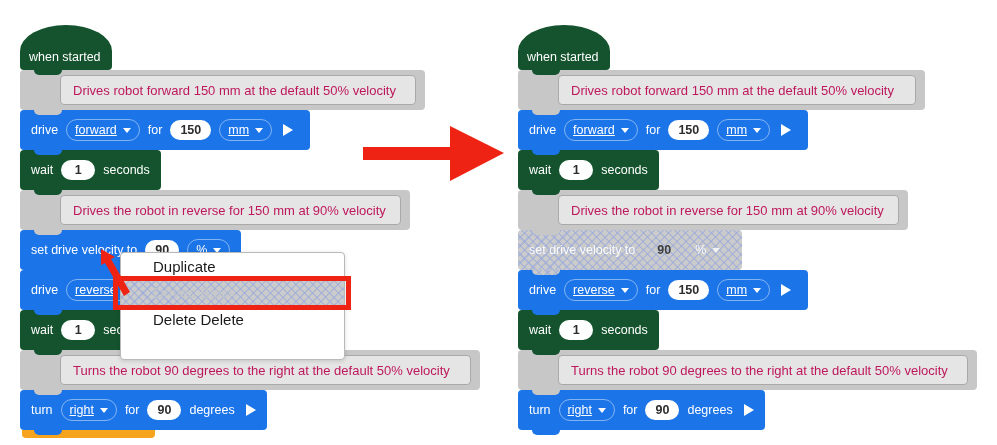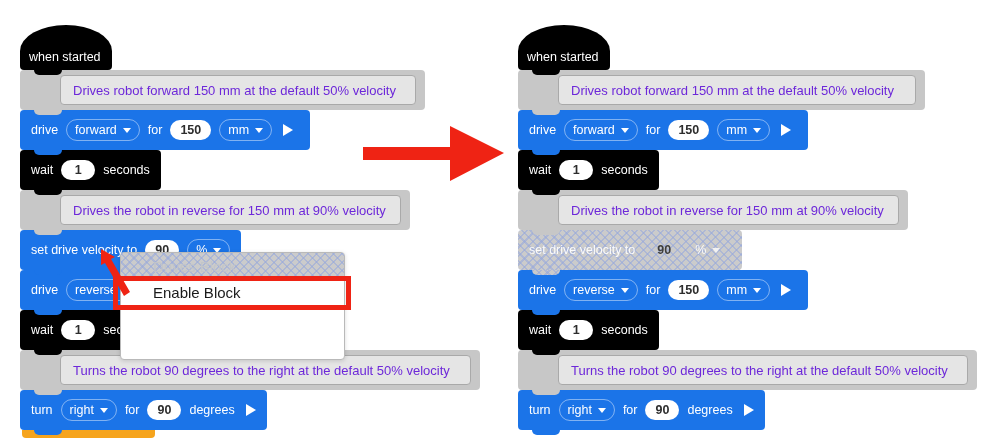--- a/index.html
+++ b/index.html
@@ -6,31 +6,31 @@
   .canvas{position:relative;width:997px;height:445px;overflow:hidden;
           font-family:"Liberation Sans",sans-serif;background:#fff;}
   .panel{position:absolute;top:0;height:445px;}
   .block{position:absolute;left:0;height:40px;box-sizing:border-box;
          display:flex;align-items:center;gap:8px;padding:16px 11px;
          border-radius:4px;color:#fff;font-size:12.5px;font-weight:500;
          width:max-content;white-space:nowrap;}
   .block::after{content:"";position:absolute;left:14px;bottom:-5px;width:28px;height:5px;
          background:inherit;border-radius:0 0 5px 5px;}
   .blue{background:#1b74e8;}
-  .orange{background:#000000;}
+  .orange{background:#14532d;}
   .grayblk{background:#c7c7c7;}
   .hat{top:25px;height:45px;width:92px;border-radius:46px 46px 4px 4px / 26px 26px 4px 4px;
        align-items:flex-end;padding:0 0 6px 9px;}
   .comment{padding:0;display:block;}
   .bubble{position:absolute;left:40px;top:5px;right:9px;height:30px;box-sizing:border-box;
           background:#e5e5e5;border:1px solid #a9a9a9;border-radius:4px;
-          display:flex;align-items:center;padding:0 12px;color:#6d28d9;
+          display:flex;align-items:center;padding:0 12px;color:#be185d;
           font-size:13px;font-weight:500;white-space:nowrap;overflow:hidden;}
   .dd{display:flex;align-items:center;gap:6px;border:1px solid rgba(255,255,255,.45);
-      border-radius:13px;padding:3px 8px;}
+      border-radius:13px;padding:3px 8px;text-decoration:underline;}
   .caret{width:0;height:0;border-left:4.5px solid transparent;border-right:4.5px solid transparent;
          border-top:5px solid #fff;}
   .oval{background:#fff;color:#2d2d2d;border-radius:13px;padding:3px 10px;min-width:14px;
         text-align:center;font-weight:700;}
   .play{width:0;height:0;border-left:10px solid #fff;border-top:6px solid transparent;
         border-bottom:6px solid transparent;margin-left:3px;}
   .disabled{background-color:#cbcbcb;
      background-image:
        repeating-linear-gradient(45deg, rgba(150,168,220,.55) 0 1.5px, transparent 1.5px 6px),
        repeating-linear-gradient(135deg, rgba(150,168,220,.55) 0 1.5px, transparent 1.5px 6px);
@@ -142,22 +142,23 @@
       <span>for</span>
       <span class="oval">90</span>
       <span>degrees</span>
       <span class="play"></span>
     </div>
 
     <div class="sliver" style="left:2px;top:430px;width:133px;height:8px;z-index:1"></div>
   </div>
 
   <div class="menu">
+    <div class="menu-item">Duplicate</div>
     <div class="menu-item disabled">Drives Block</div>
-    <div class="menu-item">Enable Block</div>
+    <div class="menu-item">Delete Delete</div>
     <div class="red-outline"></div>
   </div>
 
   <div class="panel" style="left:518px">
 
     <div class="block orange hat" style="z-index:12">
       <span>when started</span>
     </div>
 
     <div class="block grayblk comment" style="top:70px;width:407px;z-index:11">

